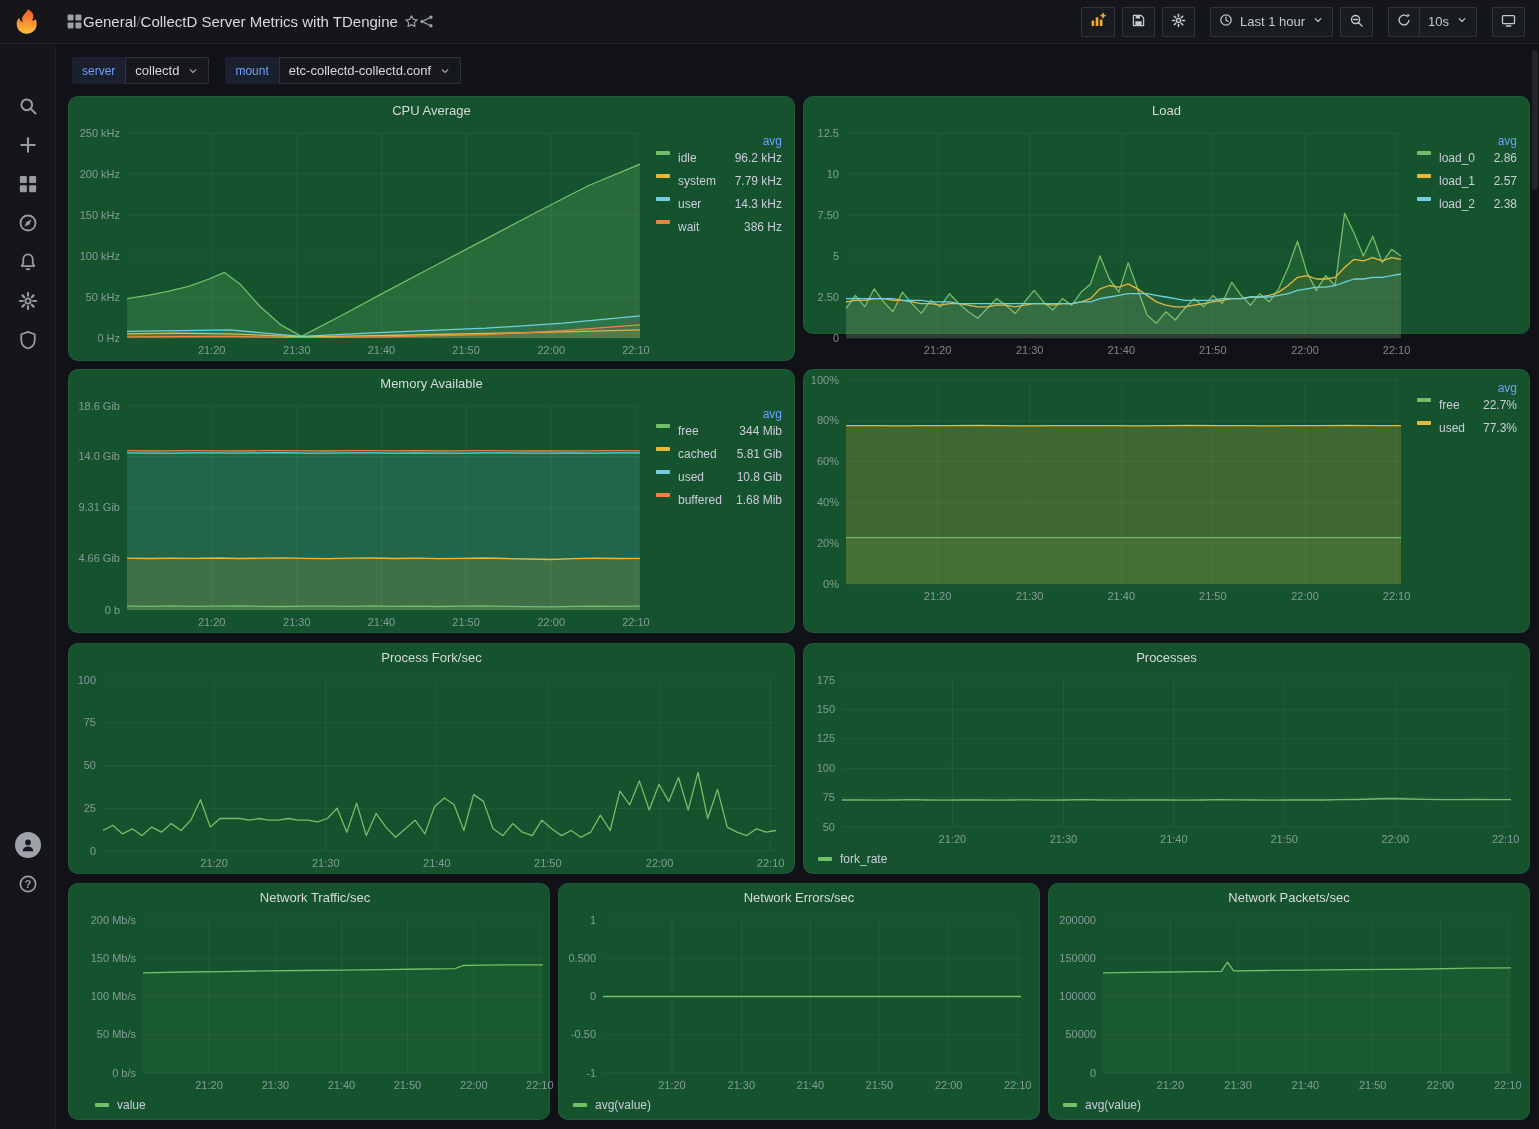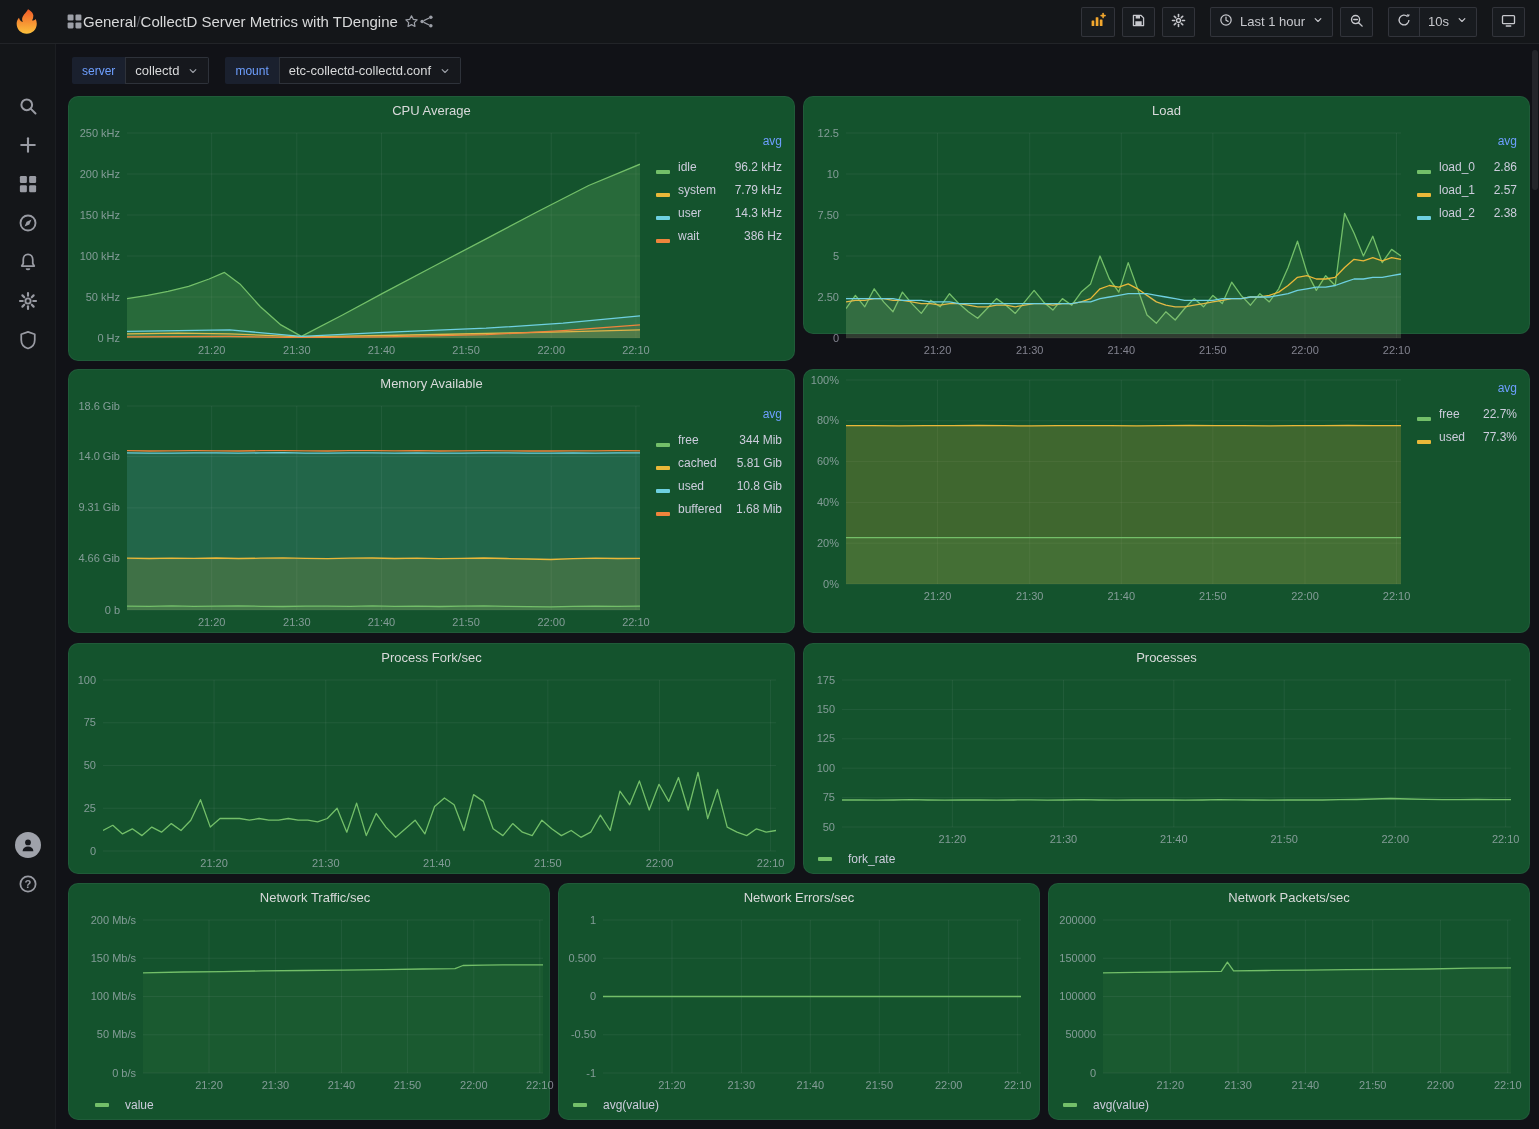--- a/index.html
+++ b/index.html
@@ -36,25 +36,25 @@
              border:1px solid #2e323a;color:#d8d9da;cursor:pointer}
   .var-value svg{color:#9da0a8}
   .panel{position:absolute;background:#14532d;border:1px solid rgba(204,204,220,0.07);
          border-radius:10px;display:flex;flex-direction:column}
   .panel-title{flex:0 0 26px;display:flex;align-items:center;justify-content:center;
                font-size:13px;font-weight:500;color:#d8d9da;cursor:pointer}
   .panel-body{flex:1;display:flex;min-height:0;padding:0 4px 2px}
   .plot{flex:1;min-width:0;position:relative;cursor:crosshair}
   .legend-side{padding:8px 8px 0 2px;font-size:12px}
   .lg-head{color:#6e9fff;text-align:right;height:20px;line-height:20px;cursor:pointer}
-  .lg-row{display:flex;align-items:flex-end;height:23px;white-space:nowrap}
+  .lg-row{display:flex;align-items:flex-start;height:23px;white-space:nowrap}
   .dash{width:14px;height:4px;border-radius:1px;margin-right:8px;flex:0 0 auto}
   .lg-name{color:#ccccdc;cursor:pointer}
   .lg-val{margin-left:auto;color:#ccccdc;padding-left:14px}
-  .legend-bottom{flex:0 0 24px;display:flex;align-items:center;gap:16px;padding:0 0 4px 14px;
+  .legend-bottom{flex:0 0 24px;display:flex;align-items:center;gap:8px;padding:0 0 4px 14px;
                  font-size:12px;color:#ccccdc}
   .tick{fill:rgba(204,204,220,0.60);font-size:11px;font-family:"Liberation Sans",sans-serif}
   .grid{stroke:rgba(204,204,220,0.08)}
   .scroll-thumb{position:absolute;right:1px;top:50px;width:6px;height:140px;
                 background:rgba(204,204,220,0.10);border-radius:3px;z-index:20}
 </style>
 </head>
 <body>
 
 <header class="topnav">

